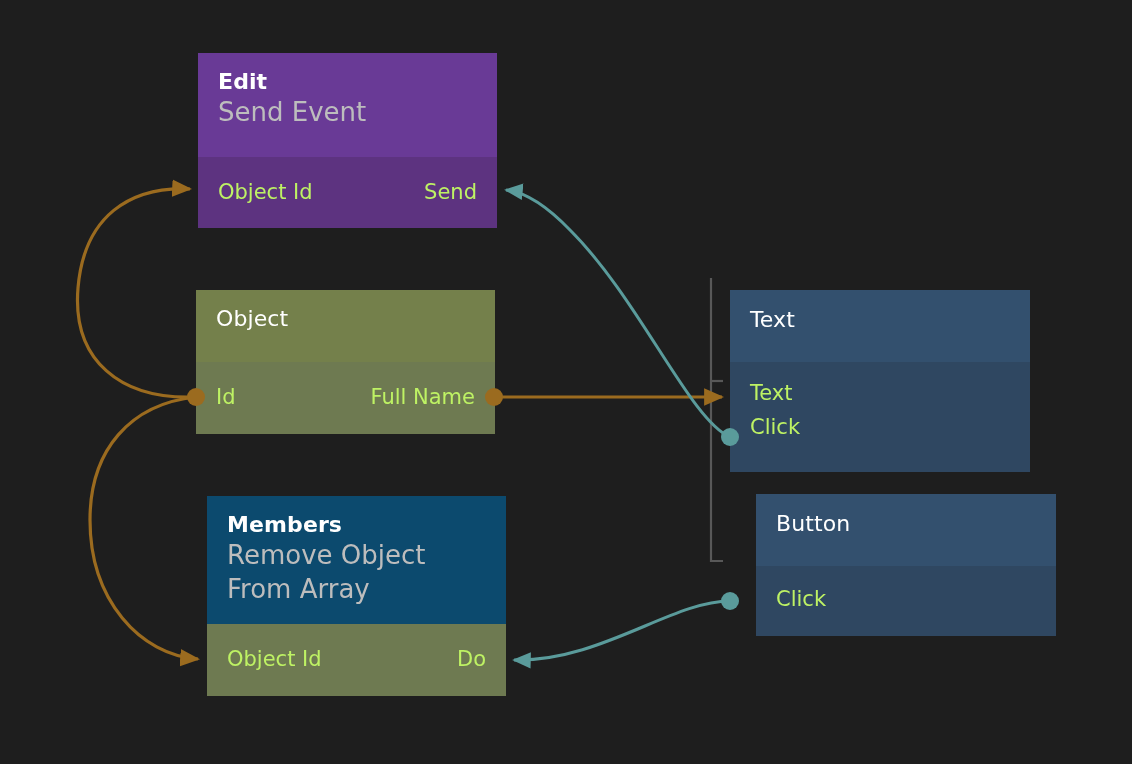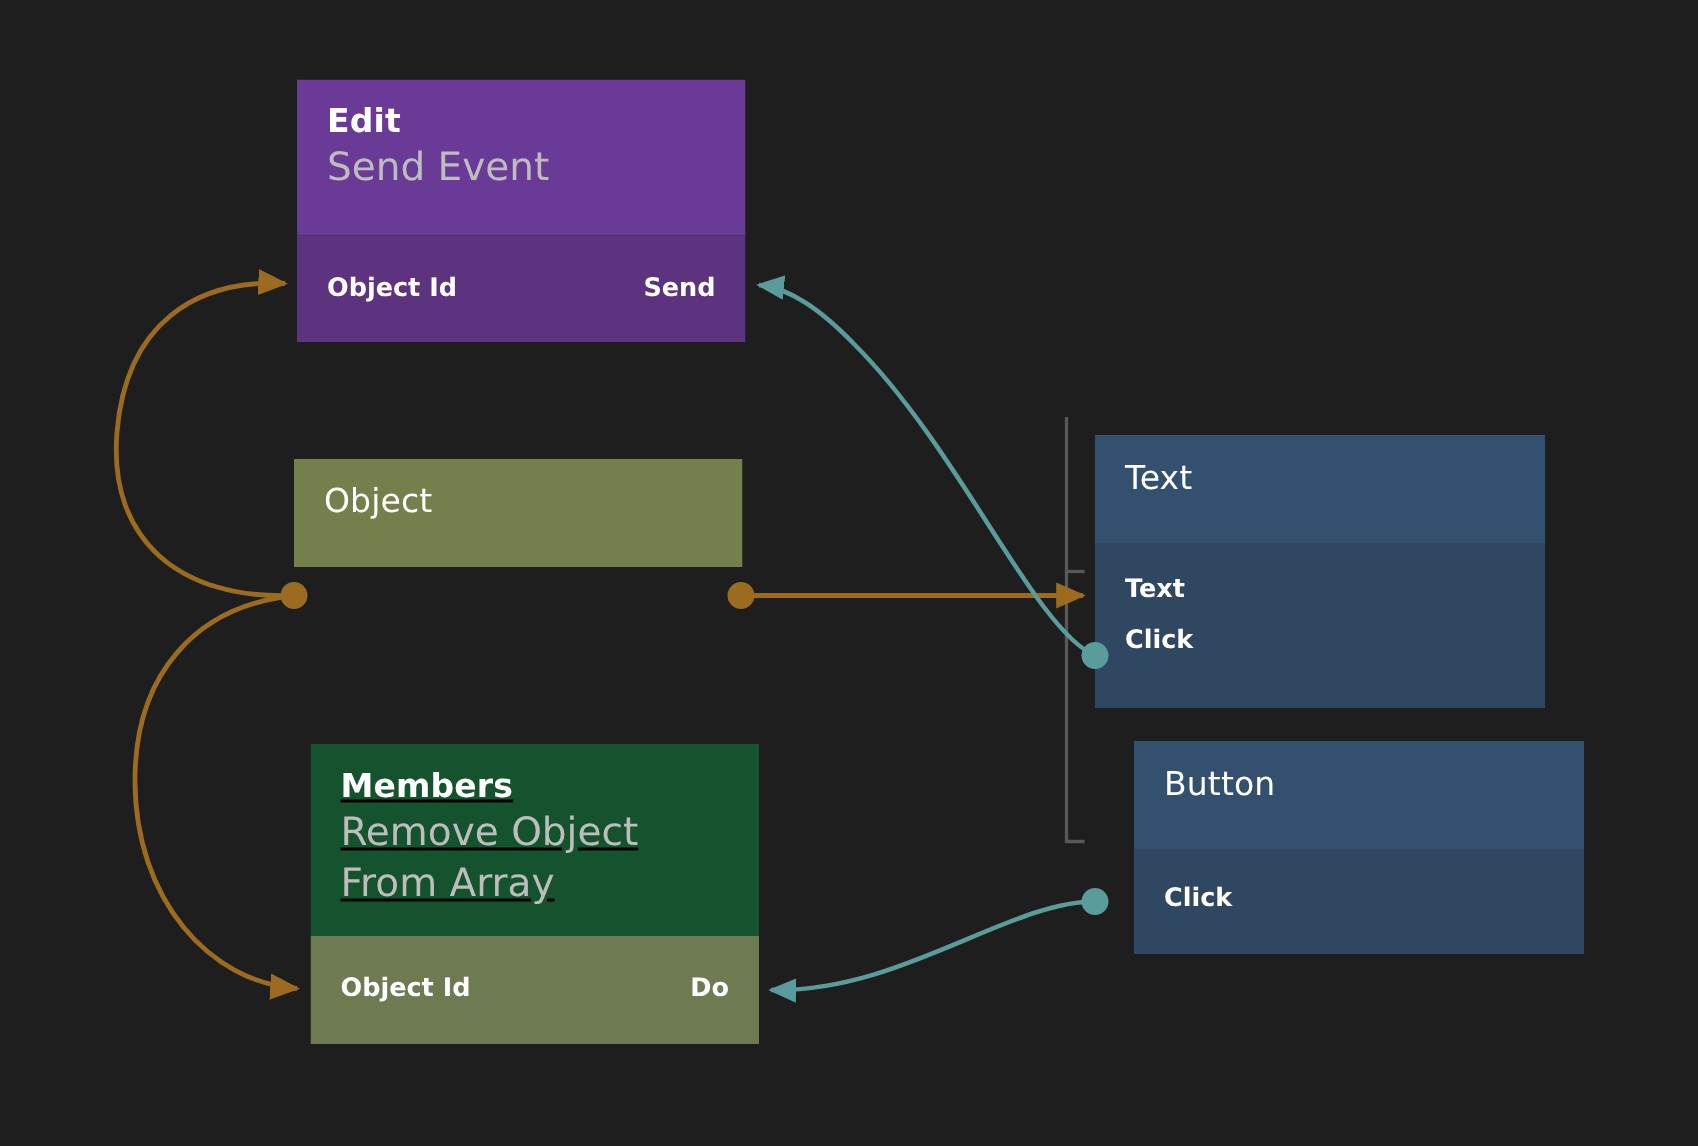--- a/index.html
+++ b/index.html
@@ -63,41 +63,41 @@
   }
   .node-body {
     box-sizing: border-box;
     padding: 0 20px;
   }
   .port-row {
     display: flex;
     align-items: center;
     justify-content: space-between;
     height: 34px;
-    color: #ffffff;
-    font-size: 17px;
-    font-weight: 700;
+    color: #bef264;
+    font-size: 21px;
+    font-weight: 400;
     white-space: nowrap;
   }
   .port-row .port-in  { text-align: left; }
   .port-row .port-out { text-align: right; }
 
   
   .node-edit { left: 198px; top: 53px; width: 299px; height: 175px; }
   .node-edit .node-header { background: #693a96; height: 104px; }
   .node-edit .node-body   { background: #5d3380; height: 71px; padding-top: 18px; }
 
   
   .node-object { left: 196px; top: 290px; width: 299px; height: 144px; }
-  .node-object .node-header { background: #74804b; height: 72px; margin-top: 16px; }
+  .node-object .node-header { background: #74804b; height: 72px; }
   .node-object .node-body   { background: #6e7a51; height: 72px; padding-top: 18px; }
 
   
   .node-members { left: 207px; top: 496px; width: 299px; height: 200px; }
-  .node-members .node-header { background: #14532d; height: 128px; text-decoration: underline; }
+  .node-members .node-header { background: #0c4a6e; height: 128px; }
   .node-members .node-body   { background: #6e7a51; height: 72px; padding-top: 18px; }
 
   
   .node-group { left: 690px; top: 200px; width: 300px; height: 68px; background: #334e6c; }
   .node-group .node-header { height: 68px; padding-top: 18px; }
 
   
   .node-text { left: 730px; top: 290px; width: 300px; height: 182px; }
   .node-text .node-header { background: #33506e; height: 72px; padding-top: 17px; }
   .node-text .node-body   { background: #2f4761; height: 110px; padding-top: 14px; }
@@ -160,20 +160,26 @@
         <span class="port-in">Object Id</span>
         <span class="port-out">Send</span>
       </div>
     </div>
   </div>
 
   <div class="node node-object">
     <div class="node-header">
       <div class="node-title thin">Object</div>
     </div>
+    <div class="node-body">
+      <div class="port-row">
+        <span class="port-in">Id</span>
+        <span class="port-out">Full Name</span>
+      </div>
+    </div>
   </div>
 
   <div class="node node-members">
     <div class="node-header">
       <div class="node-title">Members</div>
       <div class="node-subtitle">Remove Object From Array</div>
     </div>
     <div class="node-body">
       <div class="port-row">
         <span class="port-in">Object Id</span>

